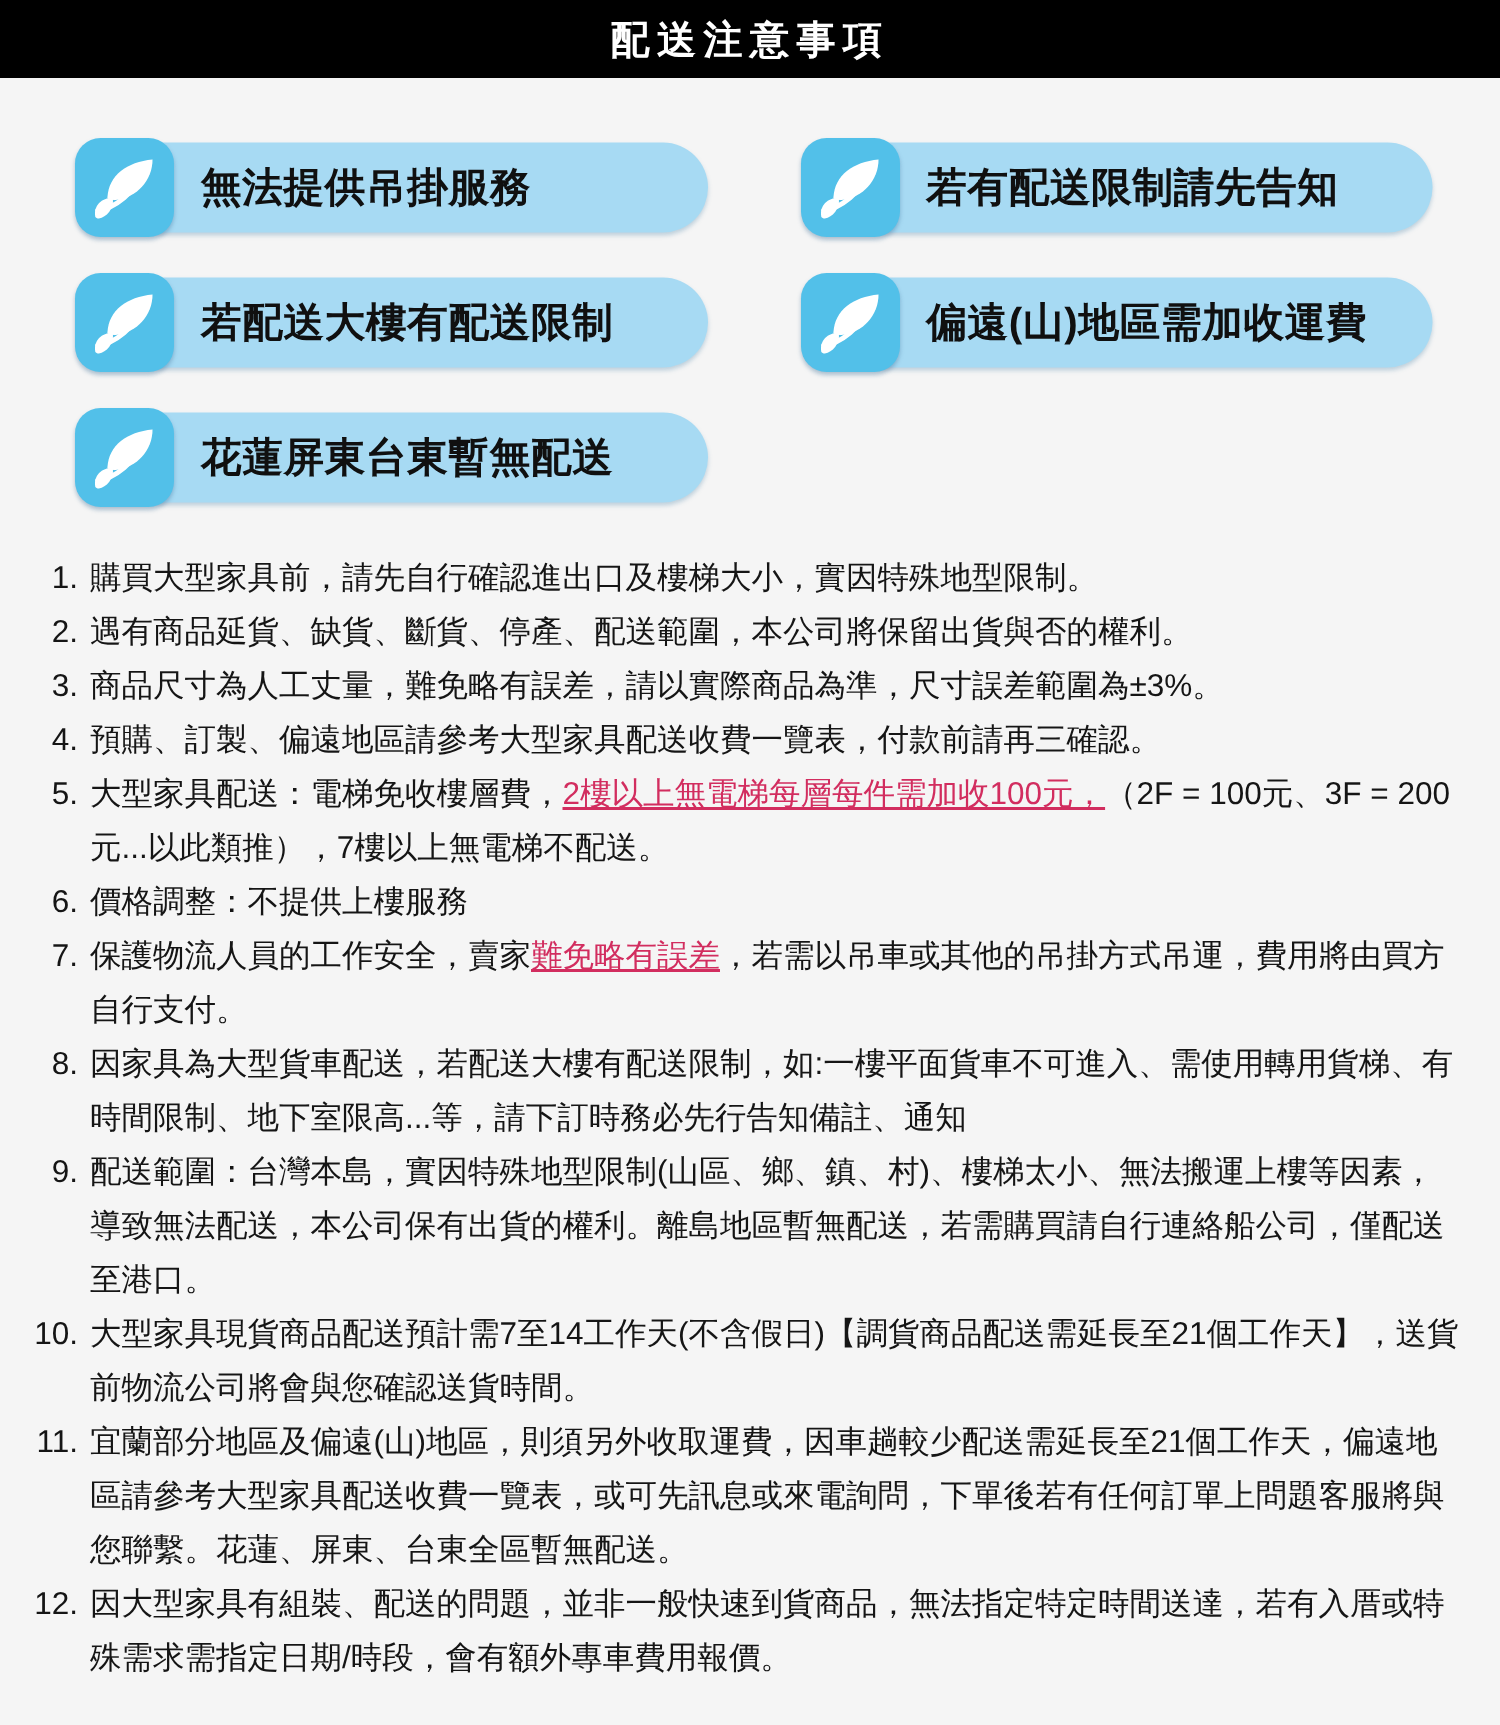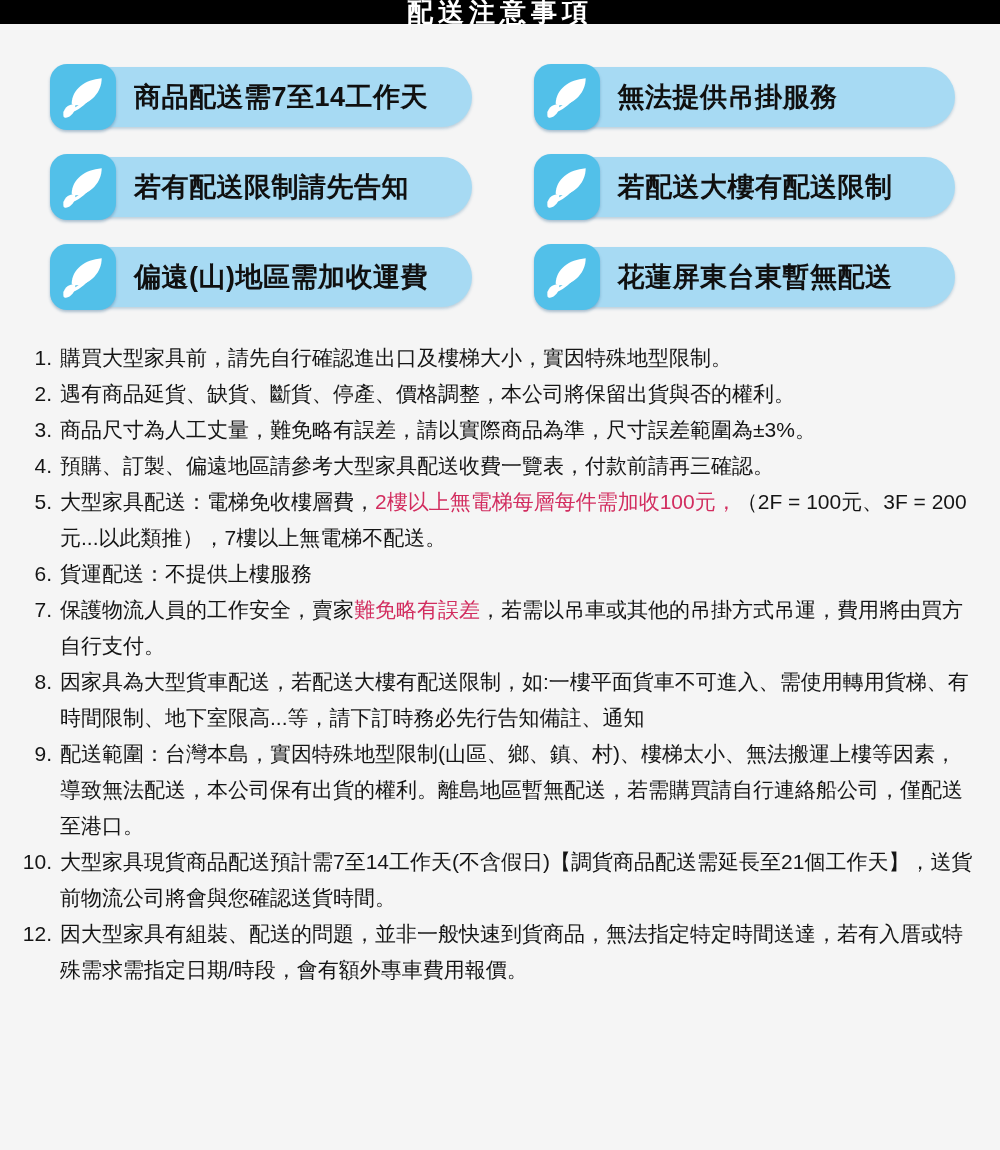--- a/index.html
+++ b/index.html
@@ -15,21 +15,21 @@
   html,body{width:1000px;}
   body{
     height:1150px;
     background:var(--page-bg);
     font-family:"Liberation Sans","DejaVu Sans",sans-serif;
     color:var(--text);
     overflow:hidden;
   }
   
   .header{
-    height:24px;
+    height:52px;
     background:var(--header-bg);
     display:flex;align-items:center;justify-content:center;
   }
   .header-title{
     color:var(--header-text);
     font-size:26px;font-weight:bold;letter-spacing:5px;
   }
   
   .badges{
     display:grid;
@@ -67,41 +67,30 @@
     display:flex;
     font-size:21px;
     line-height:36px;
   }
   .notes .num{
     width:40px;flex-shrink:0;
     text-align:right;
     margin-right:8px;
   }
   .notes .txt{flex:1;}
-  .hl{color:var(--hl);}
+  .hl{color:var(--hl);text-decoration:underline;}
 </style>
 </head>
 <body>
 
 <div class="header">
   <div class="header-title">配送注意事項</div>
 </div>
 
 <div class="badges">
-  <div class="badge">
-    <div class="badge-pill"></div>
-    <div class="badge-icon">
-      <svg viewBox="0 0 64 64" aria-hidden="true">
-        <path d="M10 51 C 24 49, 40 37, 51 15" stroke="#ffffff" stroke-width="4" fill="none" stroke-linecap="round"></path>
-        <path d="M18 40 C 19 22, 34 11, 55 9 C 55 26, 42 40, 26 42 C 22 42.5, 19 42, 18 40 Z" fill="#ffffff"></path>
-        <path d="M8 56 C 6.5 47, 13 40.5, 22.5 40.5 C 23.5 50, 17 56.5, 11 57.5 C 9.5 57.5, 8.5 57, 8 56 Z" fill="#ffffff"></path>
-      </svg>
-    </div>
-    <div class="badge-label">商品配送需7至14工作天</div>
-  </div>
 
   <div class="badge">
     <div class="badge-pill"></div>
     <div class="badge-icon">
       <svg viewBox="0 0 64 64" aria-hidden="true">
         <path d="M10 51 C 24 49, 40 37, 51 15" stroke="#ffffff" stroke-width="4" fill="none" stroke-linecap="round"></path>
         <path d="M18 40 C 19 22, 34 11, 55 9 C 55 26, 42 40, 26 42 C 22 42.5, 19 42, 18 40 Z" fill="#ffffff"></path>
         <path d="M8 56 C 6.5 47, 13 40.5, 22.5 40.5 C 23.5 50, 17 56.5, 11 57.5 C 9.5 57.5, 8.5 57, 8 56 Z" fill="#ffffff"></path>
       </svg>
     </div>
@@ -157,51 +146,55 @@
   </div>
 </div>
 
 <ol class="notes">
     <li>
       <span class="num">1.</span>
       <span class="txt"><span>購買大型家具前，請先自行確認進出口及樓梯大小，實因特殊地型限制。</span></span>
     </li>
     <li>
       <span class="num">2.</span>
-      <span class="txt"><span>遇有商品延貨、缺貨、斷貨、停產、價格調整，本公司將保留出貨與否的權利。</span></span>
+      <span class="txt"><span>遇有商品延貨、缺貨、斷貨、停產、配送範圍，本公司將保留出貨與否的權利。</span></span>
     </li>
     <li>
       <span class="num">3.</span>
       <span class="txt"><span>商品尺寸為人工丈量，難免略有誤差，請以實際商品為準，尺寸誤差範圍為±3%。</span></span>
     </li>
     <li>
       <span class="num">4.</span>
       <span class="txt"><span>預購、訂製、偏遠地區請參考大型家具配送收費一覽表，付款前請再三確認。</span></span>
     </li>
     <li>
       <span class="num">5.</span>
       <span class="txt"><span>大型家具配送：電梯免收樓層費，</span><span class="hl">2樓以上無電梯每層每件需加收100元，</span><span>（2F = 100元、3F = 200元...以此類推），7樓以上無電梯不配送。</span></span>
     </li>
     <li>
       <span class="num">6.</span>
-      <span class="txt"><span>貨運配送：不提供上樓服務</span></span>
+      <span class="txt"><span>價格調整：不提供上樓服務</span></span>
     </li>
     <li>
       <span class="num">7.</span>
       <span class="txt"><span>保護物流人員的工作安全，賣家</span><span class="hl">難免略有誤差</span><span>，若需以吊車或其他的吊掛方式吊運，費用將由買方自行支付。</span></span>
     </li>
     <li>
       <span class="num">8.</span>
       <span class="txt"><span>因家具為大型貨車配送，若配送大樓有配送限制，如:一樓平面貨車不可進入、需使用轉用貨梯、有時間限制、地下室限高...等，請下訂時務必先行告知備註、通知</span></span>
     </li>
     <li>
       <span class="num">9.</span>
       <span class="txt"><span>配送範圍：台灣本島，實因特殊地型限制(山區、鄉、鎮、村)、樓梯太小、無法搬運上樓等因素，導致無法配送，本公司保有出貨的權利。離島地區暫無配送，若需購買請自行連絡船公司，僅配送至港口。</span></span>
     </li>
     <li>
       <span class="num">10.</span>
       <span class="txt"><span>大型家具現貨商品配送預計需7至14工作天(不含假日)【調貨商品配送需延長至21個工作天】，送貨前物流公司將會與您確認送貨時間。</span></span>
     </li>
     <li>
+      <span class="num">11.</span>
+      <span class="txt"><span>宜蘭部分地區及偏遠(山)地區，則須另外收取運費，因車趟較少配送需延長至21個工作天，偏遠地區請參考大型家具配送收費一覽表，或可先訊息或來電詢問，下單後若有任何訂單上問題客服將與您聯繫。花蓮、屏東、台東全區暫無配送。</span></span>
+    </li>
+    <li>
       <span class="num">12.</span>
       <span class="txt"><span>因大型家具有組裝、配送的問題，並非一般快速到貨商品，無法指定特定時間送達，若有入厝或特殊需求需指定日期/時段，會有額外專車費用報價。</span></span>
     </li>
   </ol>
 
 </body></html>

